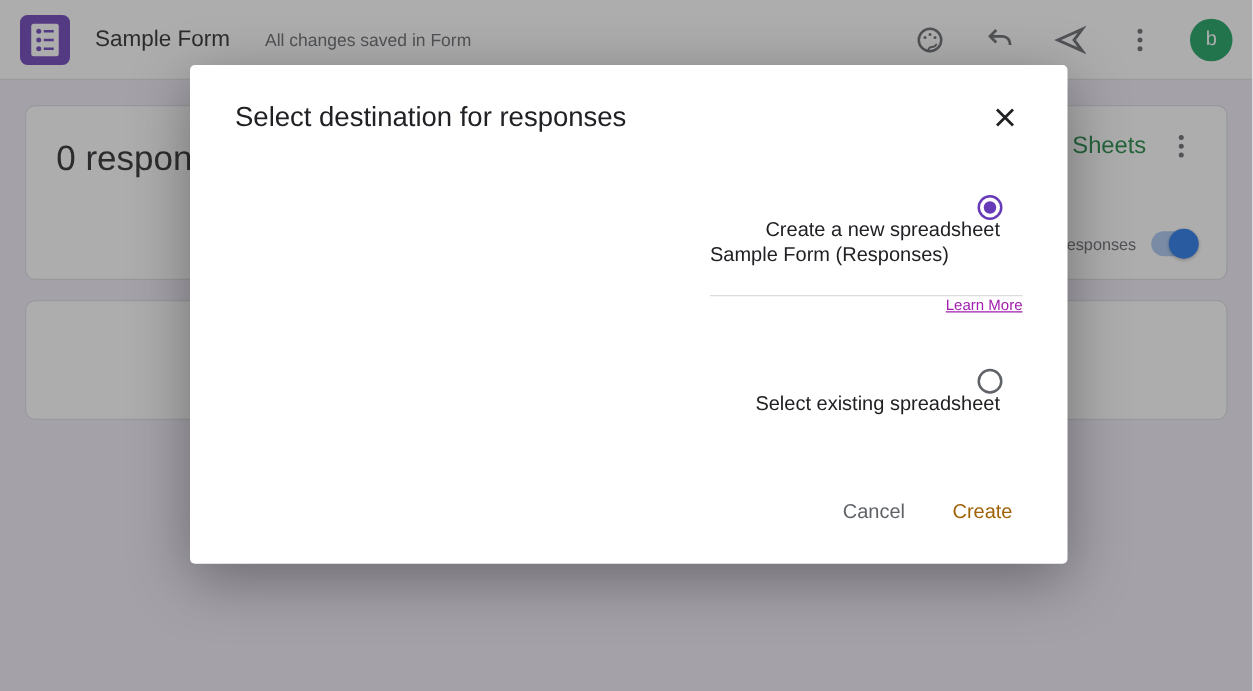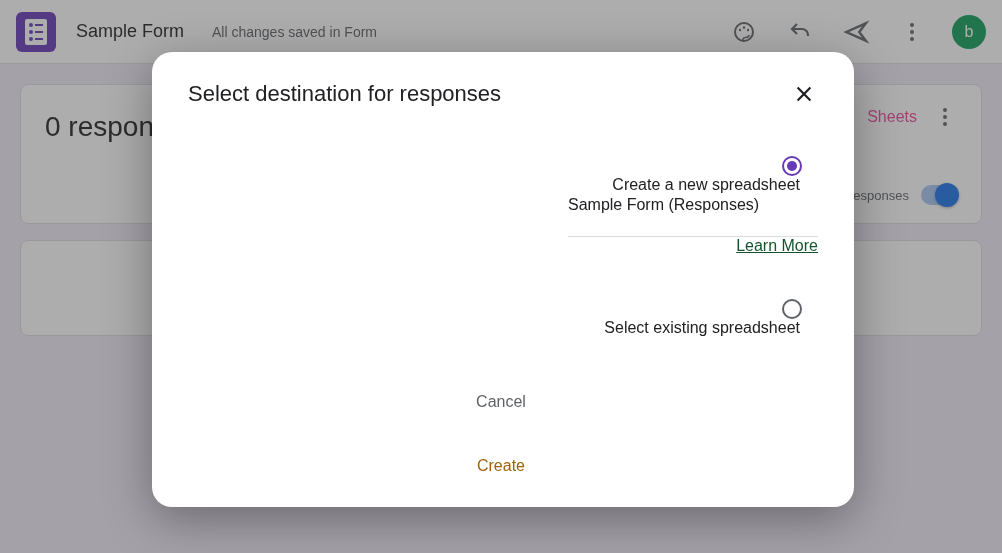--- a/index.html
+++ b/index.html
@@ -17,45 +17,45 @@
   .header-spacer { flex: 1; }
   .header-icon { width: 44px; height: 44px; display:flex; align-items:center; justify-content:center; color:#5f6368; border-radius:50%; cursor:pointer; margin: 0 6px; }
   .avatar { width: 34px; height: 34px; border-radius: 50%; background: #0f9d58; color:#fff; display:flex; align-items:center; justify-content:center; font-size:16px; margin-left:12px; }
 
   
   .body-area { padding: 20px; background: #f0ebf8; height: calc(553px - 64px); }
   .card { background:#fff; border-radius:8px; border:1px solid #dadce0; padding: 20px 24px; margin-bottom: 16px; position:relative; }
   .card1 { height: 140px; display:flex; align-items:flex-start; }
   .resp-count { font-size: 28px; color:#202124; padding-top:6px; flex:1; }
   .card1-right { display:flex; align-items:center; gap:16px; position:absolute; top:20px; right:24px; }
-  .sheets-link { color:#ec4899; font-size:16px; }
+  .sheets-link { color:#15803d; font-size:19px; }
   .card-kebab { color:#5f6368; }
   .accepting-row { position:absolute; bottom:18px; right:24px; display:flex; align-items:center; gap:12px; font-size:13px; color:#5f6368;}
   .switch { width:36px; height:20px; background:#a7c4f2; border-radius:10px; position:relative; }
   .switch::after { content:""; position:absolute; right:-2px; top:-2px; width:24px; height:24px; background:#1a73e8; border-radius:50%; box-shadow:0 1px 3px rgba(0,0,0,.3); }
   .card2 { height: 96px; }
 
   
   .scrim { position:absolute; inset:0; background:rgba(60,60,60,.42); }
 
   
-  .dialog { position:absolute; left:152px; top:52px; width:702px; background:#fff; border-radius:20px; box-shadow: 0 12px 48px rgba(0,0,0,.35); padding: 28px 36px 24px 36px; }
+  .dialog { position:absolute; left:152px; top:52px; width:702px; background:#fff; border-radius:4px; box-shadow: 0 12px 48px rgba(0,0,0,.35); padding: 28px 36px 24px 36px; }
   .dialog-header { display:flex; align-items:center; justify-content:space-between; margin-bottom: 48px; }
   .dialog-title { font-size: 22px; color:#202124; }
   .close-x { width:28px; height:28px; display:flex; align-items:center; justify-content:center; cursor:pointer; color:#202124; }
 
   .opt-row { display:flex; align-items:flex-end; margin-bottom: 44px; flex-direction: column; }
   .radio { width:20px; height:20px; border-radius:50%; border:2px solid #5f6368; margin-right:16px; flex-shrink:0; position:relative; }
   .radio.selected { border-color:#673ab7; }
   .radio.selected::after { content:""; position:absolute; top:3px; left:3px; width:10px; height:10px; background:#673ab7; border-radius:50%; }
   .opt-label { font-size:16px; color:#202124; margin-right: 18px; white-space:nowrap; }
   .name-input { font-size:16px; color:#202124; border:none; border-bottom:1px solid #dadce0; padding: 2px 0 22px 0; width: 250px; outline:none; background:transparent; }
-  .learn-more { color:#14532d; text-decoration:underline; font-size:16px; margin-left:auto; }
+  .learn-more { color:#a21caf; text-decoration:underline; font-size:12px; margin-left:auto; }
 
-  .dialog-actions { display:flex; justify-content:flex-end; gap:30px; margin-top: 48px; padding-right: 4px; flex-direction: column; }
+  .dialog-actions { display:flex; justify-content:flex-end; gap:30px; margin-top: 60px; padding-right: 4px; }
   .btn-flat { font-size:16px; cursor:pointer; background:none; border:none; padding:8px 4px; }
   .btn-cancel { color:#5f6368; }
   .btn-create { color:#a16207; font-weight:500; }
 
   svg { display:block; }
 </style>
 </head>
 <body>
 <div class="app">
 

